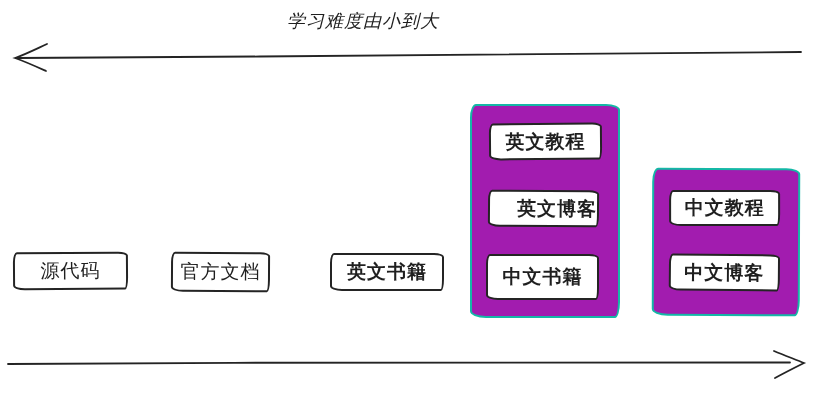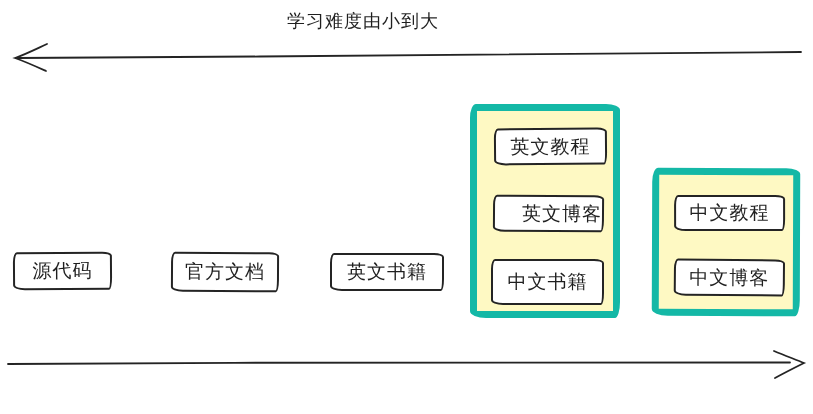--- a/index.html
+++ b/index.html
@@ -24,50 +24,52 @@
     height: 414px;
     z-index: 1;
   }
   .axis-label {
     position: absolute;
     z-index: 2;
     font-size: 18px;
     letter-spacing: 1px;
     color: #1f1f1f;
     white-space: nowrap;
+    font-style: italic;
   }
   .axis-label.top    { left: 287px; top: 9px; }
   .axis-label.bottom { left: 309px; top: 376px; }
 
   .sketch-box {
     position: absolute;
     z-index: 3;
     display: flex;
     align-items: center;
     justify-content: center;
     background: #ffffff;
     border: 2px solid #242424;
     box-sizing: border-box;
     font-size: 19px;
     letter-spacing: 1px;
     white-space: nowrap;
     
     border-radius: 4px 10px 3px 12px / 10px 4px 12px 5px;
   }
-  .leaf-1 { left: 13px;  top: 252px; width: 99px; height: 38px; transform: rotate(-0.4deg); }
-  .leaf-2 { left: 171px; top: 252px; width: 108px; height: 40px; transform: rotate(0.3deg); }
-  .leaf-3 { left: 330px; top: 253px; width: 114px; height: 38px; }
+  .leaf-1 { left: 13px;  top: 252px; width: 115px; height: 38px; transform: rotate(-0.4deg); }
+  .leaf-2 { left: 171px; top: 252px; width: 99px; height: 40px; transform: rotate(0.3deg); }
+  .leaf-3 { left: 330px; top: 253px; width: 114px; height: 38px; font-weight: bold; }
 
   .group-box {
     position: absolute;
     z-index: 2;
-    background: #fef9c3;
-    border: 7px solid #14b8a6;
+    background: #a21caf;
+    border: 2px solid #14b8a6;
     box-sizing: border-box;
     border-radius: 6px 14px 5px 16px / 14px 6px 16px 7px;
+    font-weight: bold;
   }
   .group-1 { left: 470px; top: 104px; width: 150px; height: 214px; }
   .group-2 { left: 652px; top: 168px; width: 148px; height: 148px; transform: rotate(0.2deg); }
 
   .group-box .sketch-box { position: absolute; }
   .g1-item-1 { left: 17px; top: 17px;  width: 113px; height: 37px; transform: rotate(-0.5deg); }
   .g1-item-2 { left: 16px; top: 84px;  width: 111px; height: 37px; transform: rotate(0.4deg); justify-content: flex-end; }
   .g1-item-3 { left: 14px; top: 148px; width: 113px; height: 46px; }
   .g2-item-1 { left: 15px; top: 20px;  width: 111px; height: 36px; transform: rotate(-0.3deg); text-align: center; }
   .g2-item-2 { left: 15px; top: 84px;  width: 111px; height: 37px; transform: rotate(0.3deg); }

